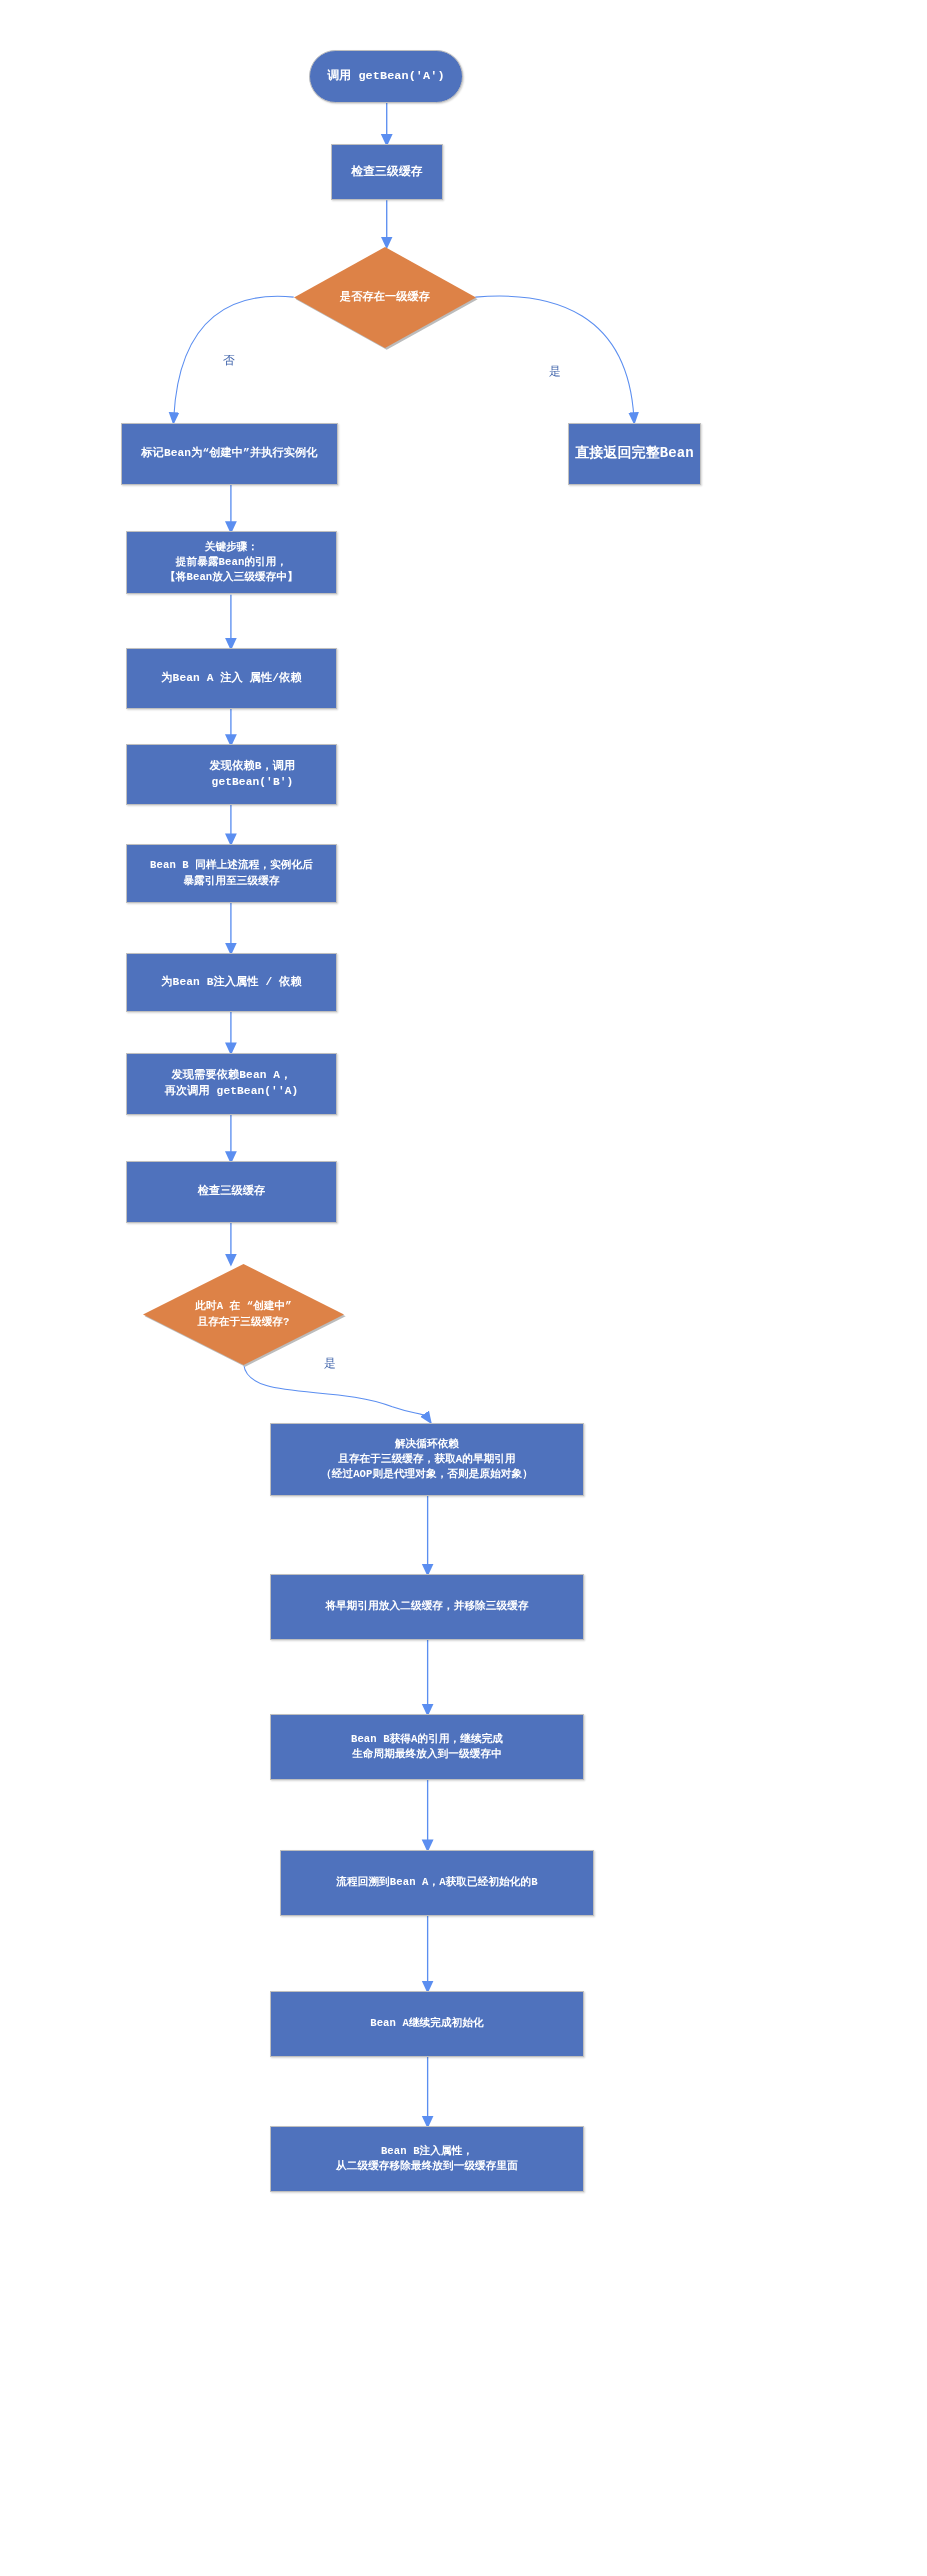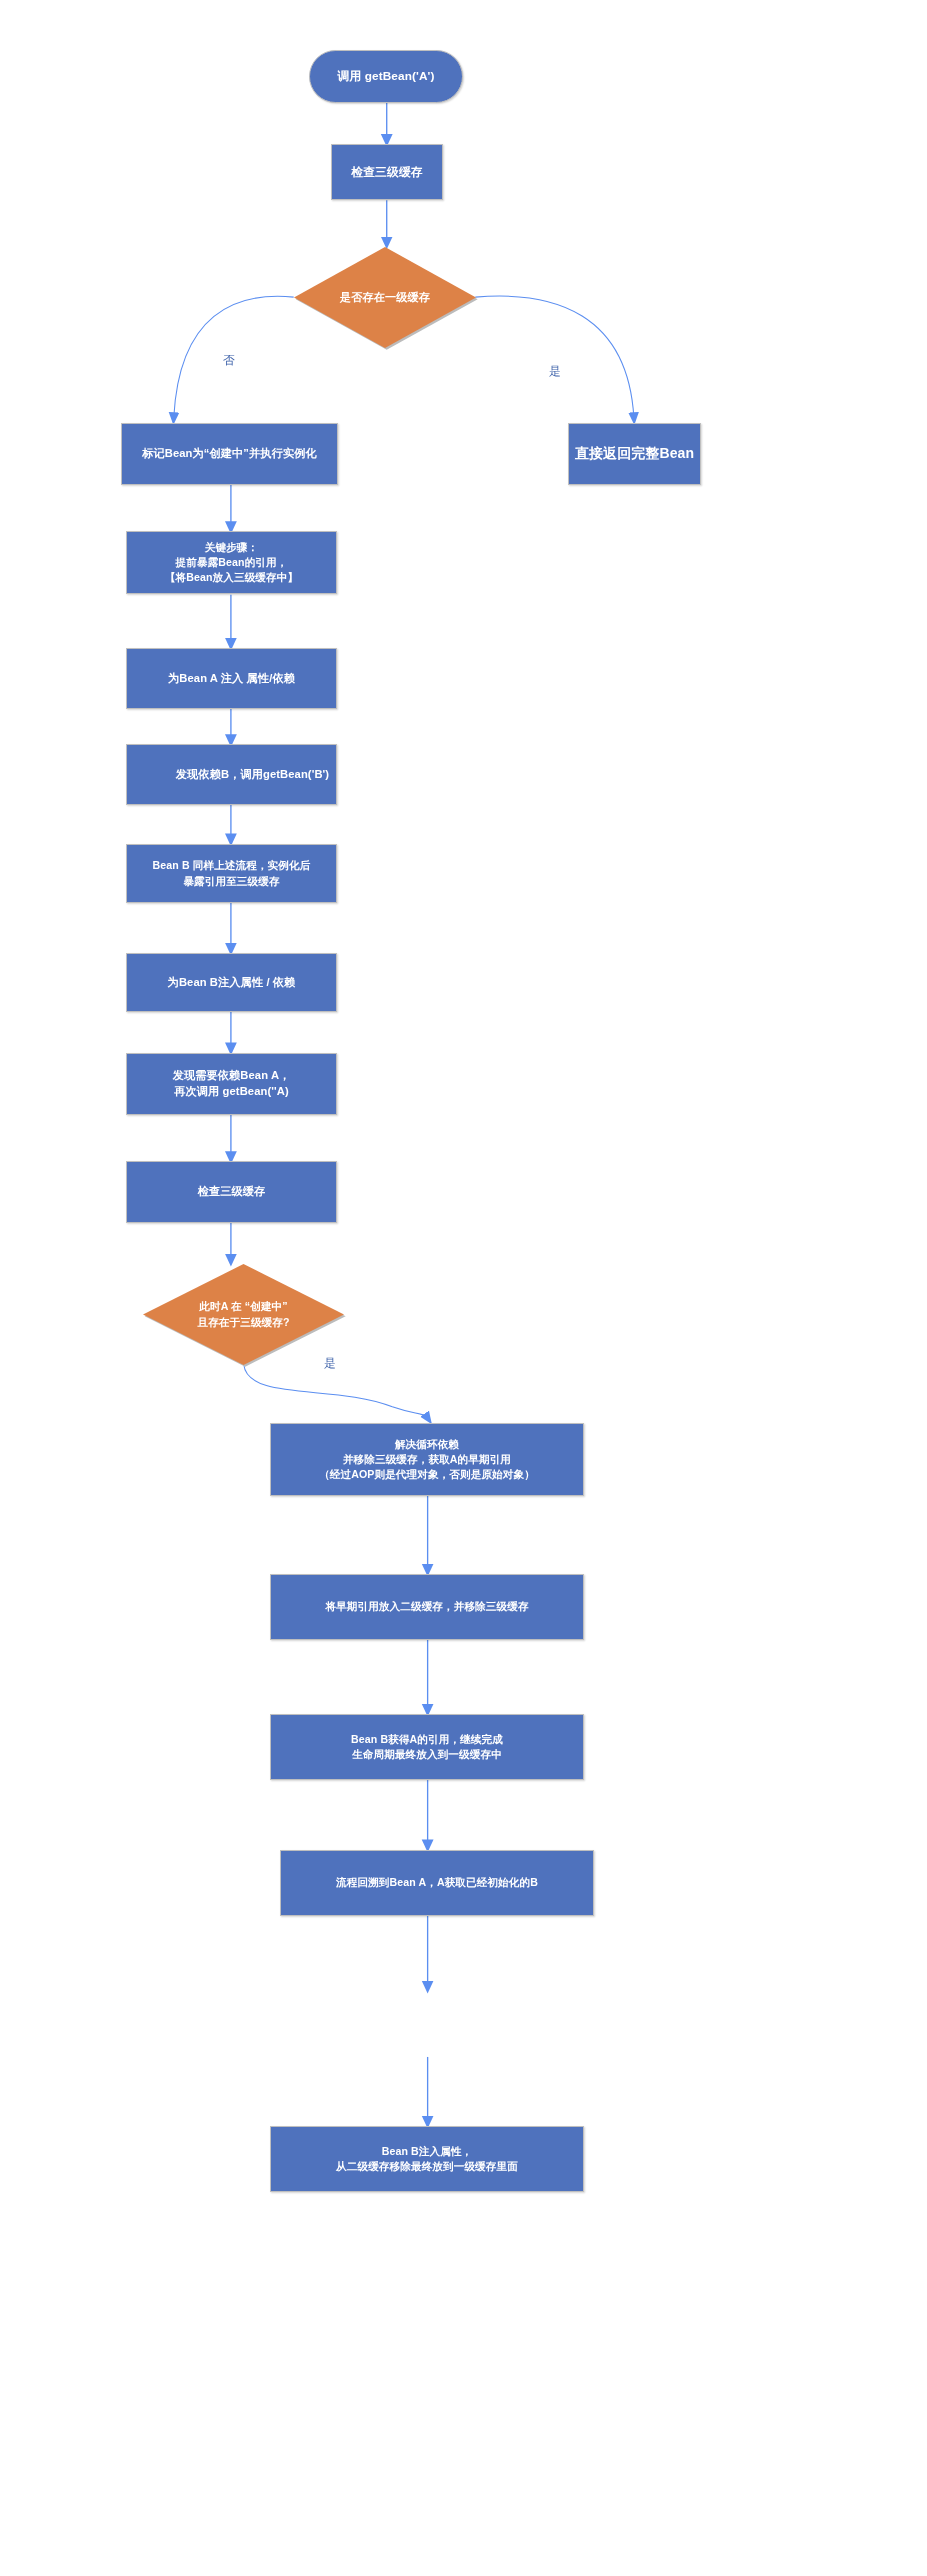--- a/index.html
+++ b/index.html
@@ -9,20 +9,21 @@
   }
   body {
     font-family: "Liberation Sans", "DejaVu Sans", sans-serif;
   }
   #canvas {
     position: relative;
     width: 927px;
     height: 2576px;
     background: #ffffff;
     overflow: hidden;
+    font-family: Liberation Mono, monospace;
   }
   #edges {
     position: absolute;
     left: 0;
     top: 0;
     width: 927px;
     height: 2576px;
     pointer-events: none;
   }
   .node {
@@ -189,37 +190,40 @@
 
   <div class="node decision" style="left: 143px; top: 1264px; width: 201px; height: 101px; font-size: 10.6px;">
     <span class="diamond-shadow"></span>
     <span class="diamond-shape"></span>
     <span class="node-label">此时A 在 “创建中”
 且存在于三级缓存?</span>
   </div>
 
   <div class="node process" style="left: 270px; top: 1423px; width: 314px; height: 73px; font-size: 10.6px;">
     <span class="node-label">解决循环依赖
-并移除三级缓存，获取A的早期引用
+且存在于三级缓存，获取A的早期引用
 （经过AOP则是代理对象，否则是原始对象）</span>
   </div>
 
   <div class="node process" style="left: 270px; top: 1574px; width: 314px; height: 66px; font-size: 10.6px;">
     <span class="node-label">将早期引用放入二级缓存，并移除三级缓存</span>
   </div>
 
   <div class="node process" style="left: 270px; top: 1714px; width: 314px; height: 66px; font-size: 10.6px;">
     <span class="node-label">Bean B获得A的引用，继续完成
 生命周期最终放入到一级缓存中</span>
   </div>
 
   <div class="node process" style="left: 280px; top: 1850px; width: 314px; height: 66px; font-size: 10.6px;">
     <span class="node-label">流程回溯到Bean A，A获取已经初始化的B</span>
   </div>
 
+  <div class="node process" style="left: 270px; top: 1991px; width: 314px; height: 66px; font-size: 10.6px;">
+    <span class="node-label">Bean A继续完成初始化</span>
+  </div>
 
   <div class="node process" style="left: 270px; top: 2126px; width: 314px; height: 66px; font-size: 10.6px;">
     <span class="node-label">Bean B注入属性，
 从二级缓存移除最终放到一级缓存里面</span>
   </div>
 
   <span class="edge-label" style="left: 223px; top: 353px;">否</span>
   <span class="edge-label" style="left: 549px; top: 364px;">是</span>
   <span class="edge-label" style="left: 324px; top: 1356px;">是</span>
 

